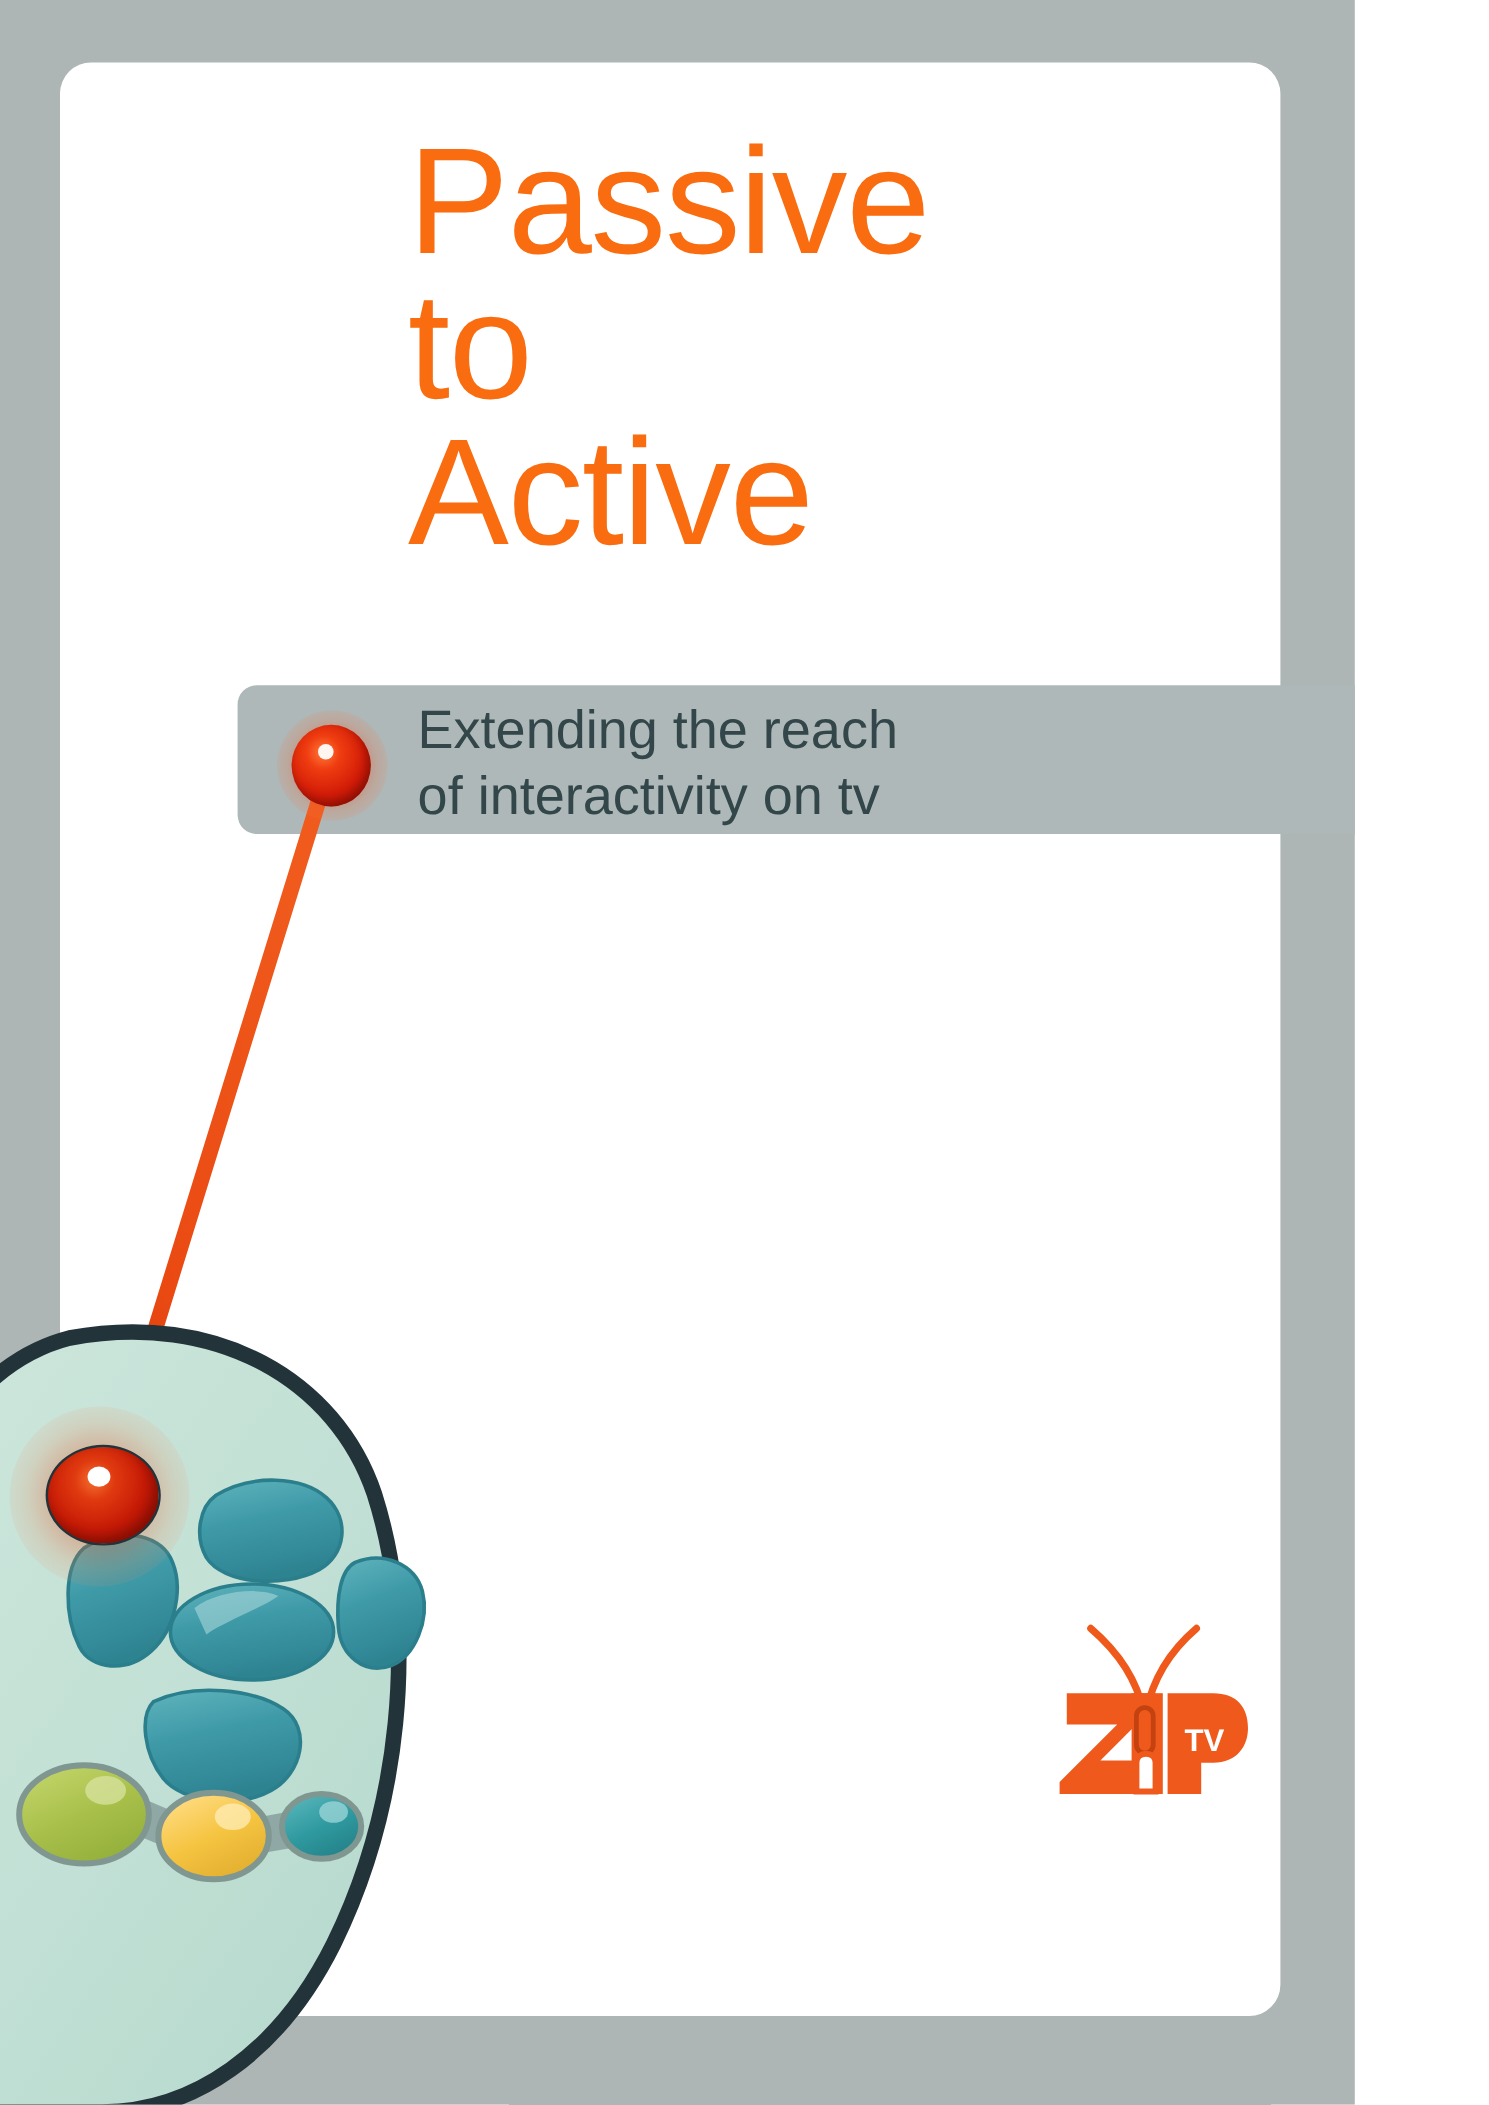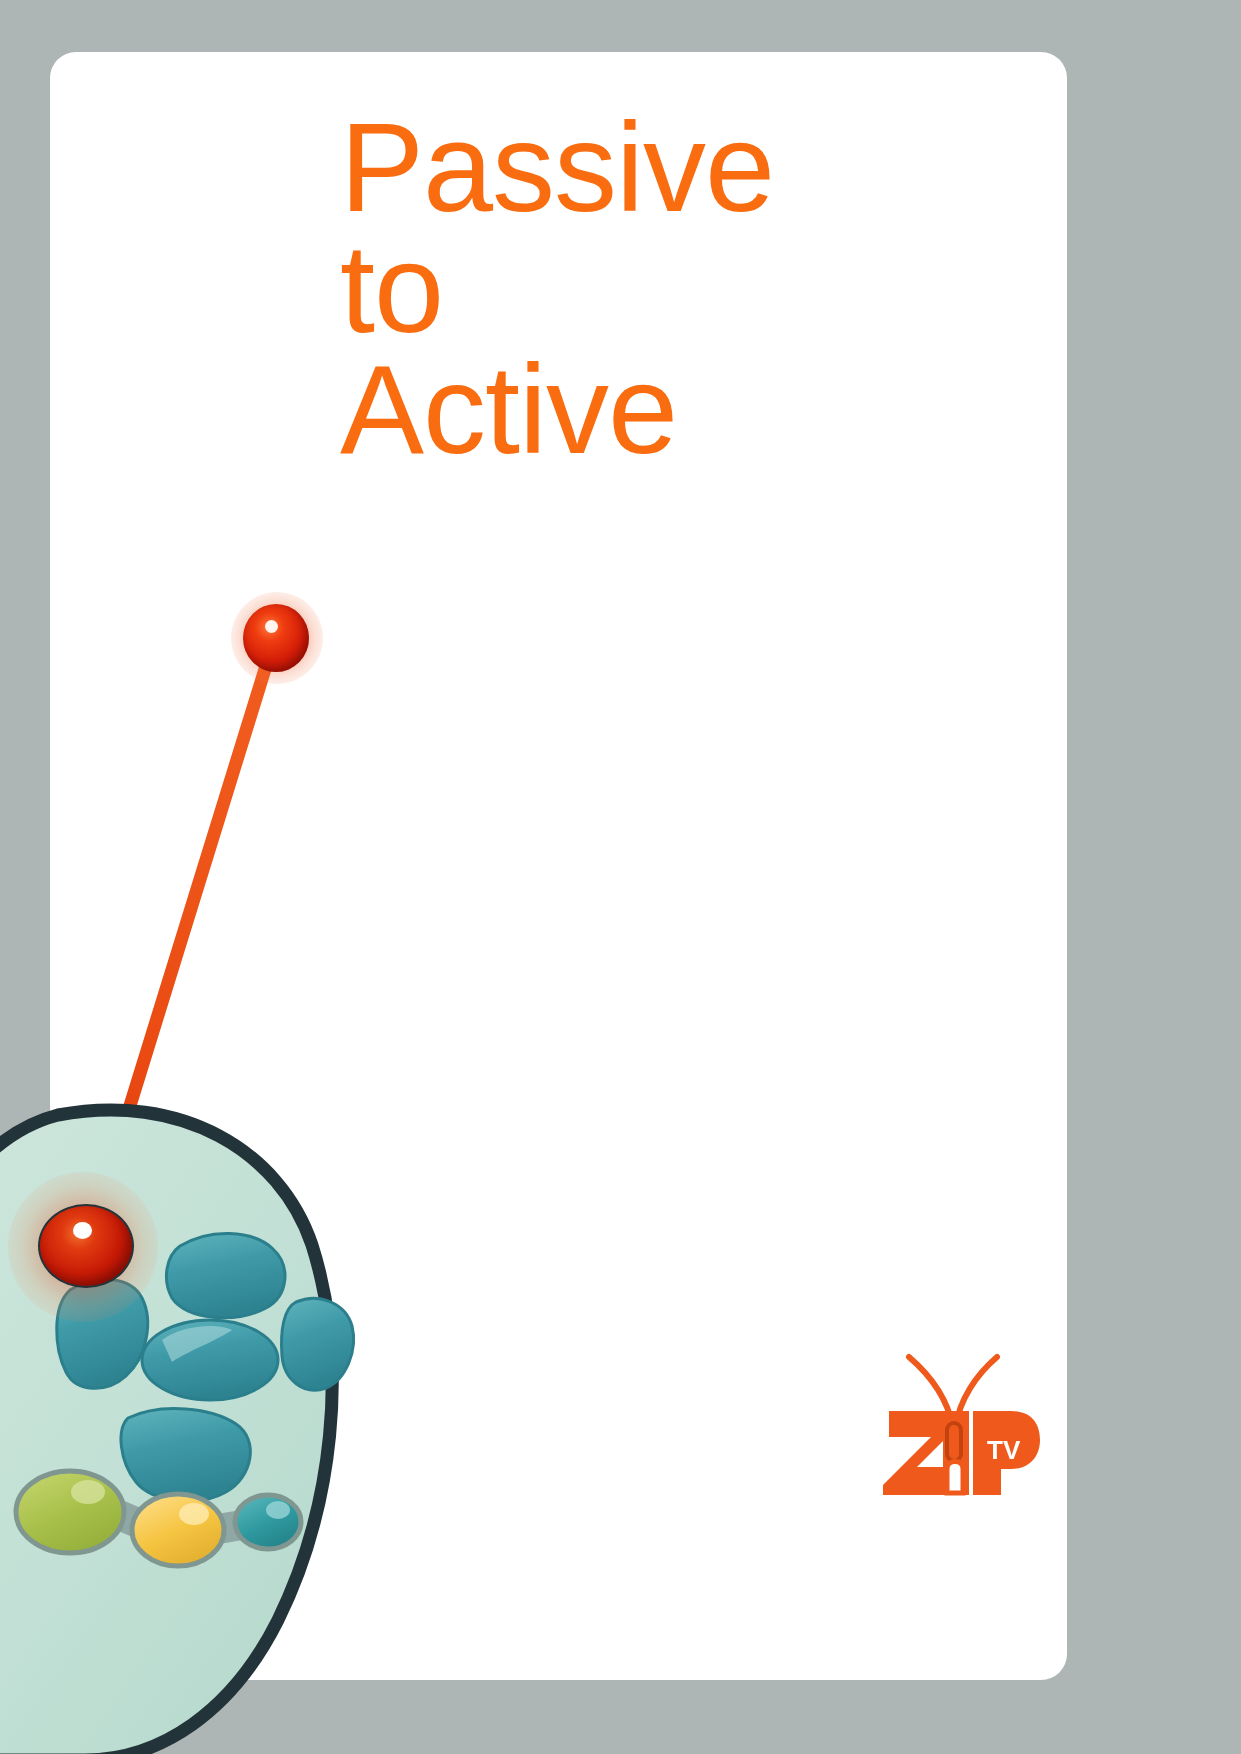--- a/index.html
+++ b/index.html
@@ -2,21 +2,21 @@
 <html><head>
 <meta charset="utf-8">
 <style>
   html, body {
     margin: 0;
     padding: 0;
     background: #ffffff;
   }
   #page {
     position: relative;
-    width: 1241px;
+    width: 1129px;
     height: 1754px;
     background: #aeb5b5;
     overflow: hidden;
     font-family: "Liberation Sans", sans-serif;
   }
 
   
   #cover-card {
     position: absolute;
     left: 50px;
@@ -176,20 +176,24 @@
 <body>
 
 <div id="page">
 
   <div id="cover-card"></div>
 
   <div id="cover-title">Passive
 to
 Active</div>
 
+  <div id="subtitle-band">
+    <div id="subtitle-text">Extending the reach
+of interactivity on tv</div>
+  </div>
 
   <svg id="laser-beam" viewBox="0 0 1241 1754" xmlns="http://www.w3.org/2000/svg">
     <defs>
       <linearGradient id="beamGrad" x1="0" y1="1" x2="0.35" y2="0">
         <stop offset="0%" stop-color="#d6330a"></stop>
         <stop offset="35%" stop-color="#ea4a12"></stop>
         <stop offset="100%" stop-color="#f05a1c"></stop>
       </linearGradient>
     </defs>
     <path d="M 86 1248 L 274 640" stroke="url(#beamGrad)" stroke-width="13" stroke-linecap="round" fill="none"></path>

